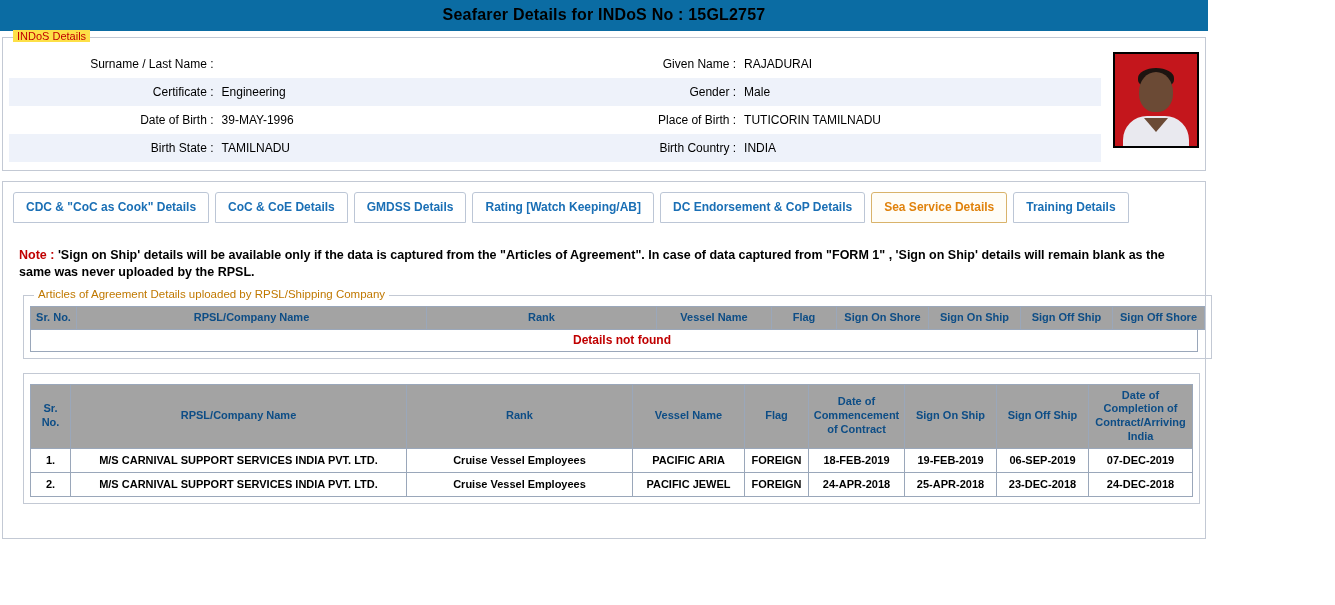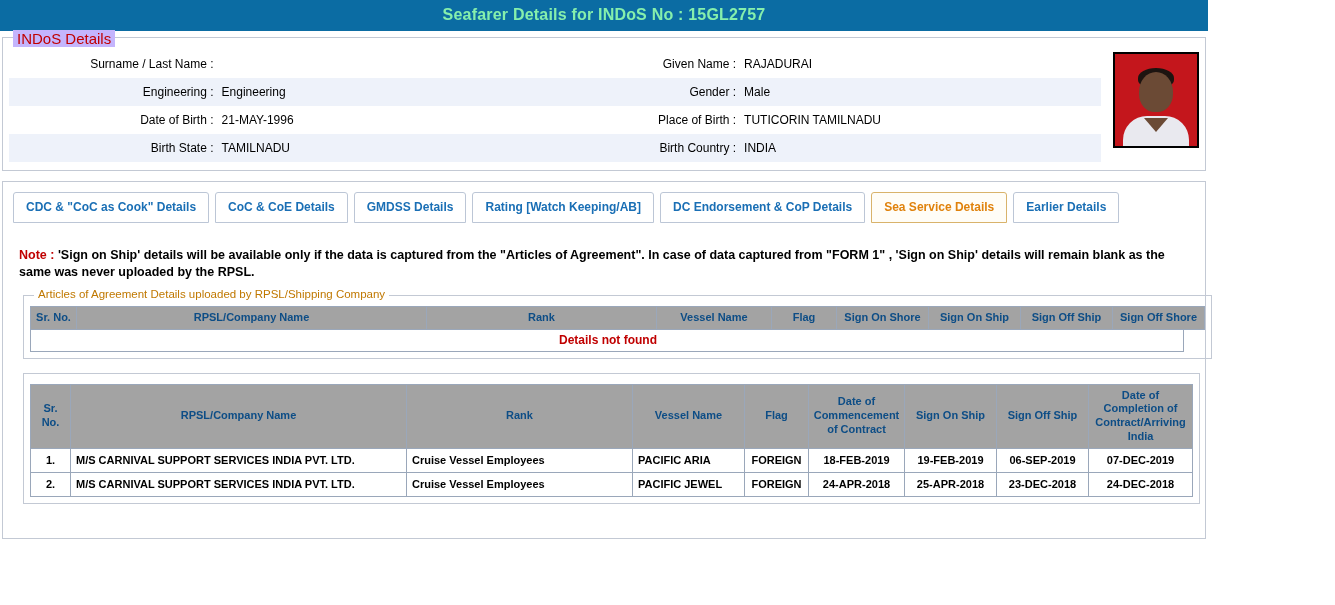--- a/index.html
+++ b/index.html
@@ -15,41 +15,41 @@
     color: #000;
     overflow: hidden;
   }
   .page {
     width: 1208px;
     position: relative;
   }
   
   .title-bar {
     background: #0b6ca3;
-    color: #86efac;
+    color: #000000;
     text-align: center;
     font-weight: bold;
     font-size: 16px;
     padding: 6px 0 7px 0;
     letter-spacing: .2px;
   }
   
   .indos-fieldset {
     border: 1px solid #c3c9d4;
     margin: 6px 2px 0 2px;
     padding: 0 0 6px 0;
     position: relative;
   }
   .indos-legend {
     position: absolute;
     top: -8px;
     left: 10px;
-    background: #c4b5fd;
+    background: #fde047;
     color: #c00000;
-    font-size: 15px;
+    font-size: 11px;
     padding: 0 4px;
   }
   .indos-body {
     display: flex;
     padding: 12px 6px 2px 6px;
     justify-content: flex-end;
   }
   .indos-table {
     flex: 1 1 auto;
     border-collapse: collapse;
@@ -211,28 +211,28 @@
     padding: 4px 5px;
     font-size: 11px;
     font-weight: bold;
     background: #ffffff;
     height: 15px;
   }
   table.grid td.c {
     text-align: center;
   }
   table.grid td.l {
-    text-align: left;
+    text-align: center;
   }
   .empty-msg {
     text-align: center;
     color: #c00000;
     font-weight: bold;
     font-size: 12px;
-    padding: 3px 0 4px 2px;
+    padding: 3px 0 4px 16px;
     border: 1px solid #9aa7ba;
     border-top: none;
     background: #ffffff;
   }
 </style>
 </head>
 <body>
 
 <div class="page">
 
@@ -243,28 +243,28 @@
     <div class="indos-body">
       <table class="indos-table">
         <tbody>
             <tr>
           <td class="lbl">Surname / Last Name :</td>
           <td class="val"></td>
           <td class="lbl2">Given Name :</td>
           <td class="val">RAJADURAI</td>
         </tr>
         <tr class="alt">
-          <td class="lbl">Engineering :</td>
+          <td class="lbl">Certificate :</td>
           <td class="val">Engineering</td>
           <td class="lbl2">Gender :</td>
           <td class="val">Male</td>
         </tr>
         <tr>
           <td class="lbl">Date of Birth :</td>
-          <td class="val">21-MAY-1996</td>
+          <td class="val">39-MAY-1996</td>
           <td class="lbl2">Place of Birth :</td>
           <td class="val">TUTICORIN TAMILNADU</td>
         </tr>
         <tr class="alt">
           <td class="lbl">Birth State :</td>
           <td class="val">TAMILNADU</td>
           <td class="lbl2">Birth Country :</td>
           <td class="val">INDIA</td>
         </tr>
       </tbody>
@@ -282,21 +282,21 @@
 
   <div class="main-panel">
 
     <div class="tabs">
       <div class="tab">CDC &amp; "CoC as Cook" Details</div>
       <div class="tab">CoC &amp; CoE Details</div>
       <div class="tab">GMDSS Details</div>
       <div class="tab">Rating [Watch Keeping/AB]</div>
       <div class="tab">DC Endorsement &amp; CoP Details</div>
       <div class="tab active">Sea Service Details</div>
-      <div class="tab">Earlier Details</div>
+      <div class="tab">Training Details</div>
       <div style="flex-basis:100%;height:0"></div>
     </div>
 
     <div class="note">
       <span class="note-kw">Note :</span><span> 'Sign on Ship' details will be available only if the data is captured from the "Articles of Agreement". In case of data captured from "FORM 1" , 'Sign on Ship' details will remain blank as the same was never uploaded by the RPSL.</span>
     </div>
 
     <fieldset class="section">
       <div class="section-legend">Articles of Agreement Details uploaded by RPSL/Shipping Company</div>
       <table class="grid">

